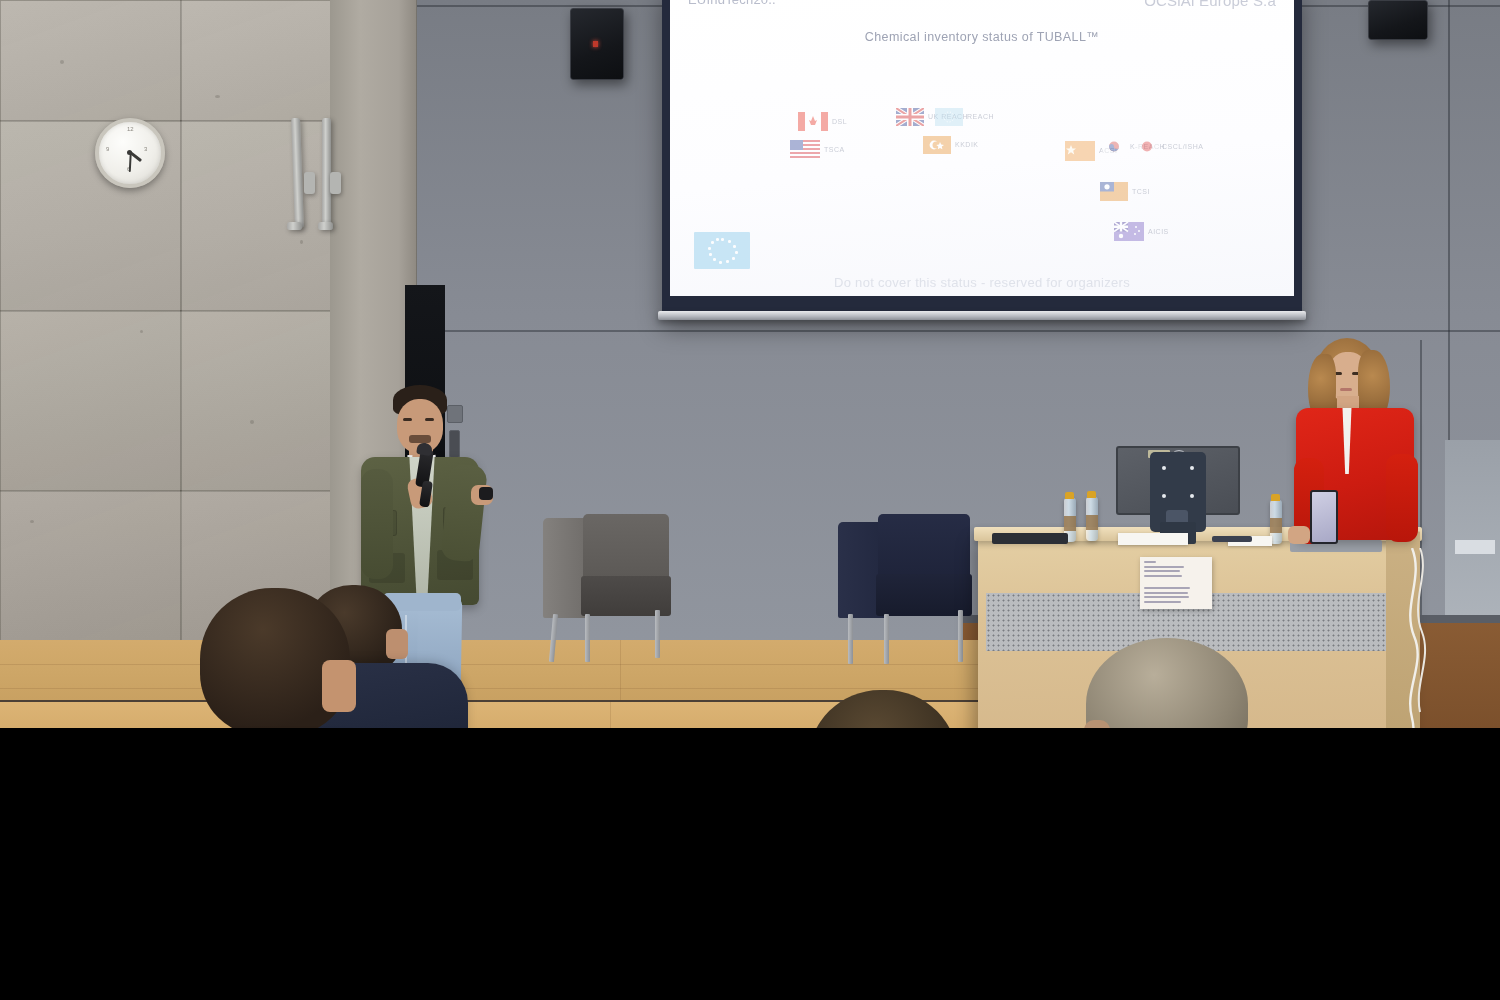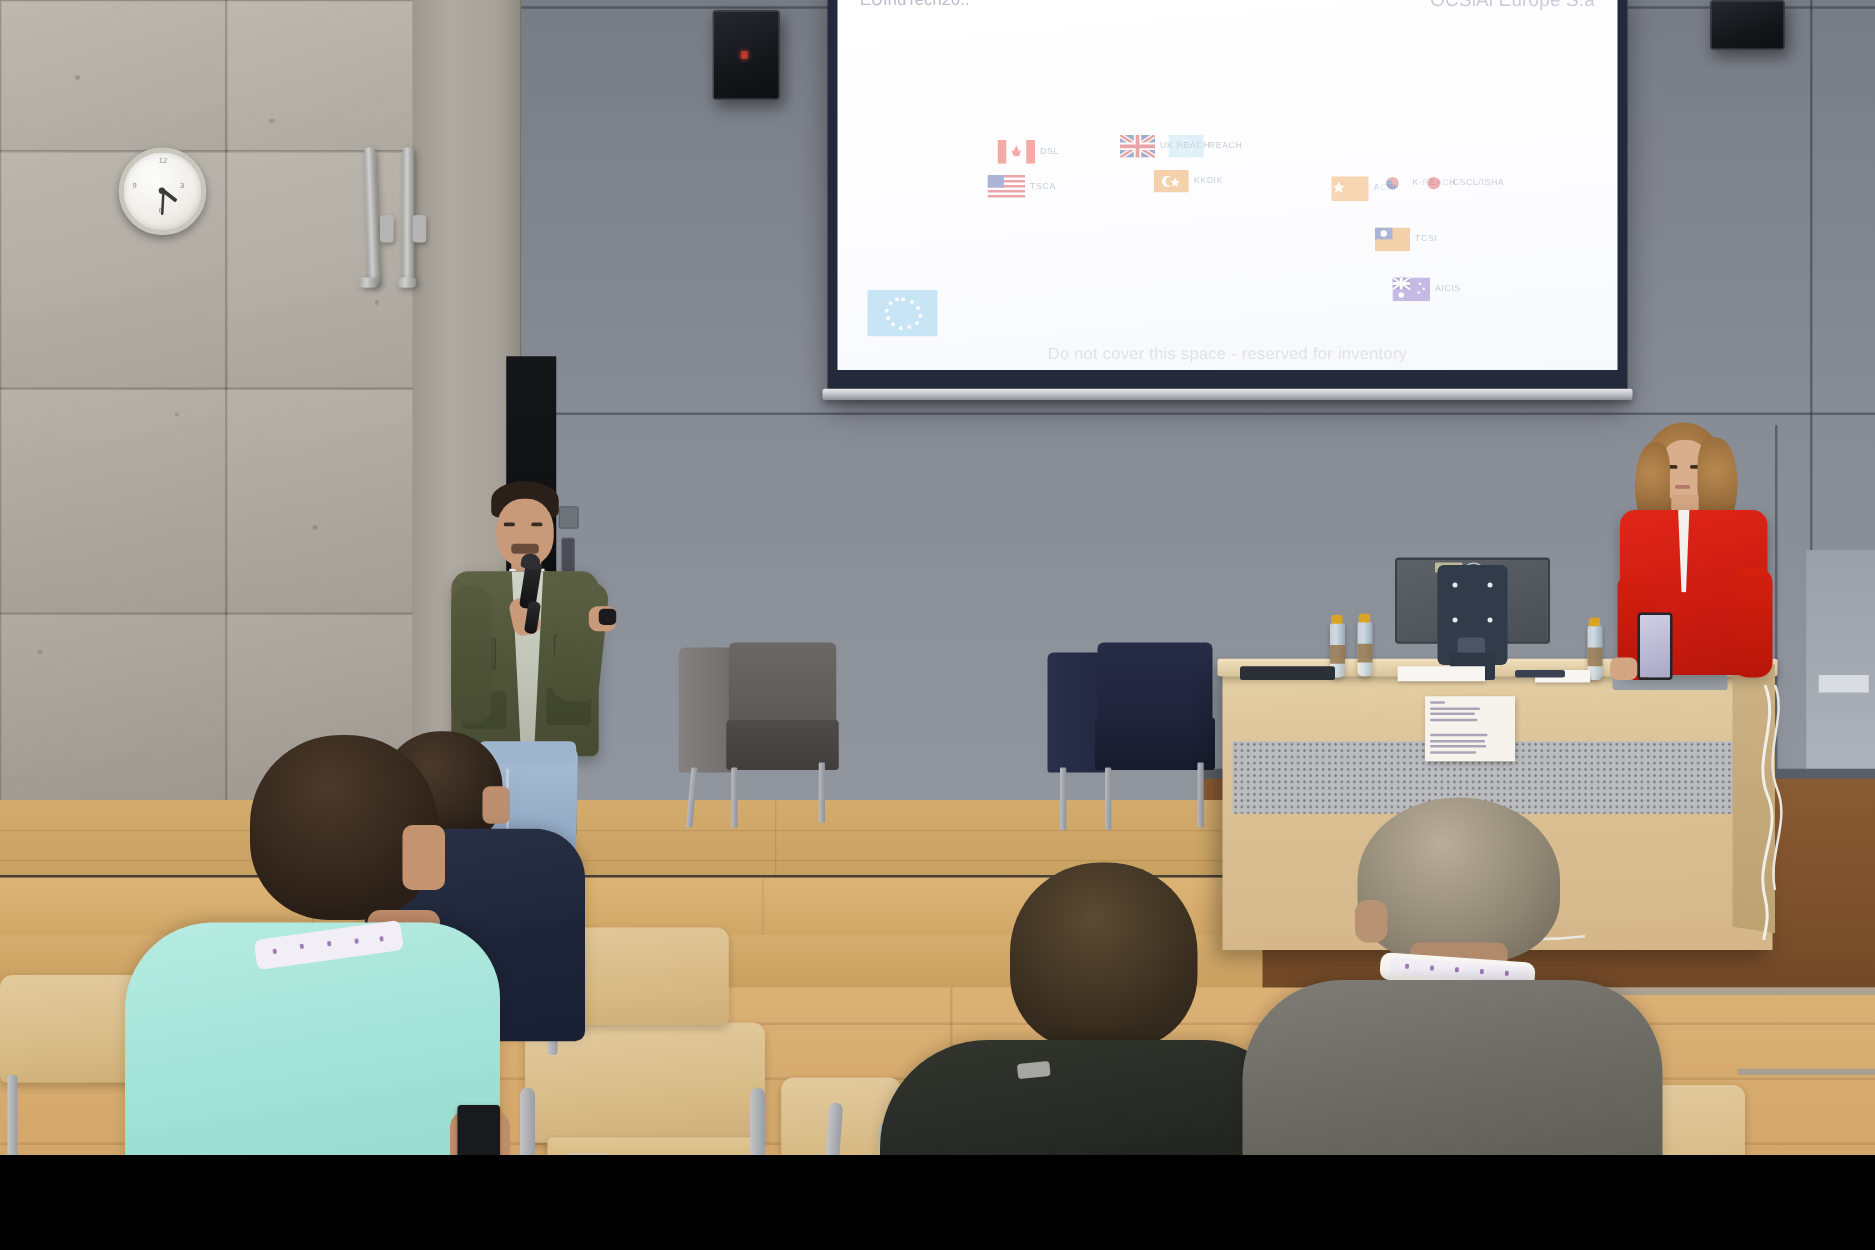--- a/index.html
+++ b/index.html
@@ -1,17 +1,17 @@
 <!DOCTYPE html>
 <html><head>
 <meta charset="utf-8">
 <style>
   html,body{margin:0;padding:0;background:#000;}
   #stage{
-    position:relative;width:1500px;height:924px;overflow:hidden;
+    position:relative;width:1500px;height:728px;overflow:hidden;
     font-family:"Liberation Sans",sans-serif;
     background:#737373;
   }
   .abs{position:absolute;}
 
   
   .wall-right{
     left:400px;top:0;width:1100px;height:700px;
     background:linear-gradient(180deg,#7b7f87 0%,#888c94 40%,#9094
 9c 100%);
@@ -289,20 +289,21 @@
   <div class="abs speaker-box" style="left:1368px;top:0px;width:58px;height:38px;"></div>
 
   <div class="abs screen-frame">
     <div class="screen-canvas">
 
       <div class="slide-head">
         <span>EUIndTech20..</span>
         <span style="color:#c9ccd8;font-size:15px;">OCSiAl Europe S.à</span>
       </div>
 
+      <div class="slide-title">Chemical inventory status of TUBALL™</div>
 
 
       <div class="eu-flag">
         <div class="eu-star" style="left:27px;top:6px;"></div>
         <div class="eu-star" style="left:34px;top:8px;"></div>
         <div class="eu-star" style="left:39px;top:13px;"></div>
         <div class="eu-star" style="left:41px;top:19px;"></div>
         <div class="eu-star" style="left:38px;top:25px;"></div>
         <div class="eu-star" style="left:32px;top:28px;"></div>
         <div class="eu-star" style="left:25px;top:29px;"></div>
@@ -379,21 +380,21 @@
               <path d="M0 0 L14 9.5 M14 0 L0 9.5" stroke="#fff" stroke-width="1.6"></path>
               <path d="M7 0 V9.5 M0 4.75 H14" stroke="#fff" stroke-width="2.4"></path>
               <circle cx="7" cy="14" r="2.2" fill="#fff"></circle>
               <circle cx="22" cy="5" r="1" fill="#fff"></circle>
               <circle cx="25" cy="9" r="1" fill="#fff"></circle>
               <circle cx="21" cy="12" r="1" fill="#fff"></circle>
             </svg></div>
           <div class="flag-lbl" style="left: 478px; top: 231.5px;">AICIS</div>
         </div>
 
-      <div class="slide-foot">Do not cover this space - reserved for inventory</div>
+      <div class="slide-foot">Do not cover this status - reserved for organizers</div>
     </div>
     <div class="screen-bar"></div>
   </div>
 
   <div class="abs floor-back"></div>
   <div class="abs" style="left:960px;top:615px;width:540px;height:8px;background:#5a5e66;"></div>
 
   <div class="abs stage-top">
     <div class="plank" style="left:0;top:24px;width:1010px;height:1px;"></div>
     <div class="plank" style="left:0;top:48px;width:1010px;height:1px;"></div>

